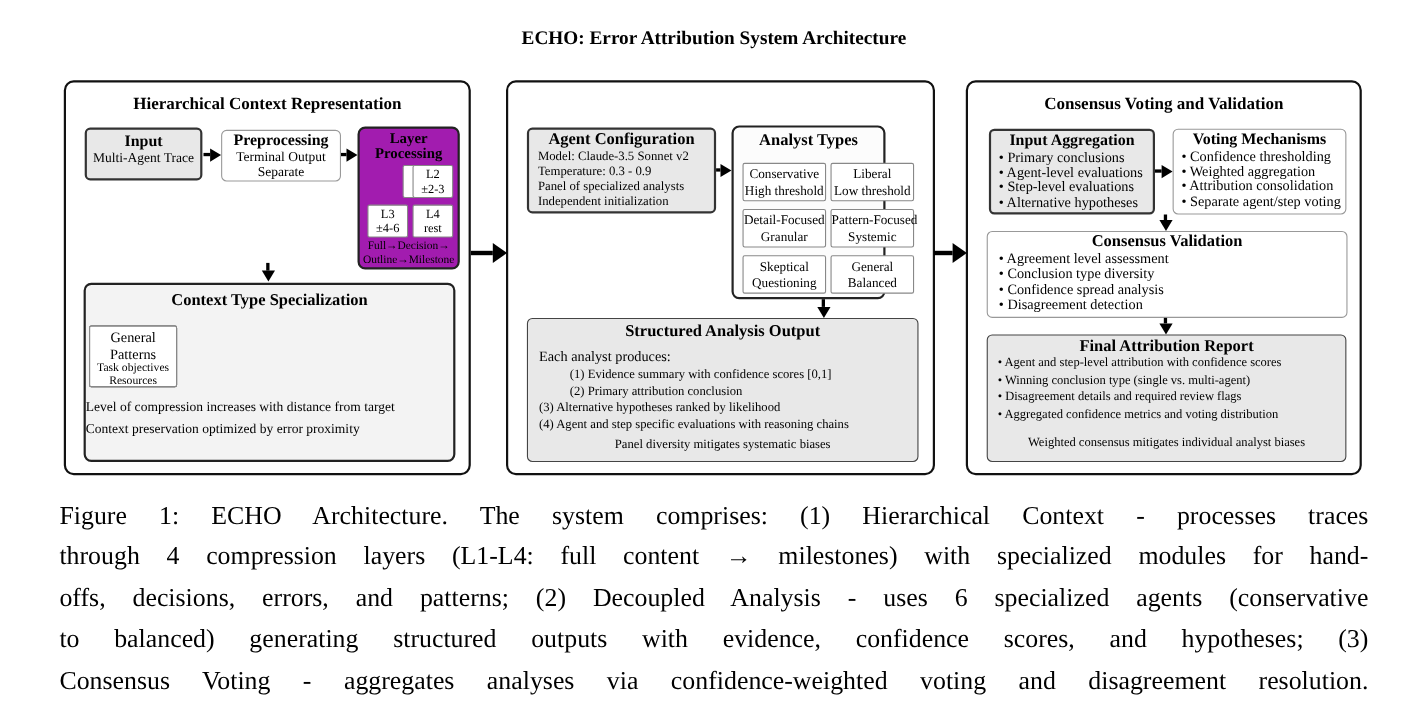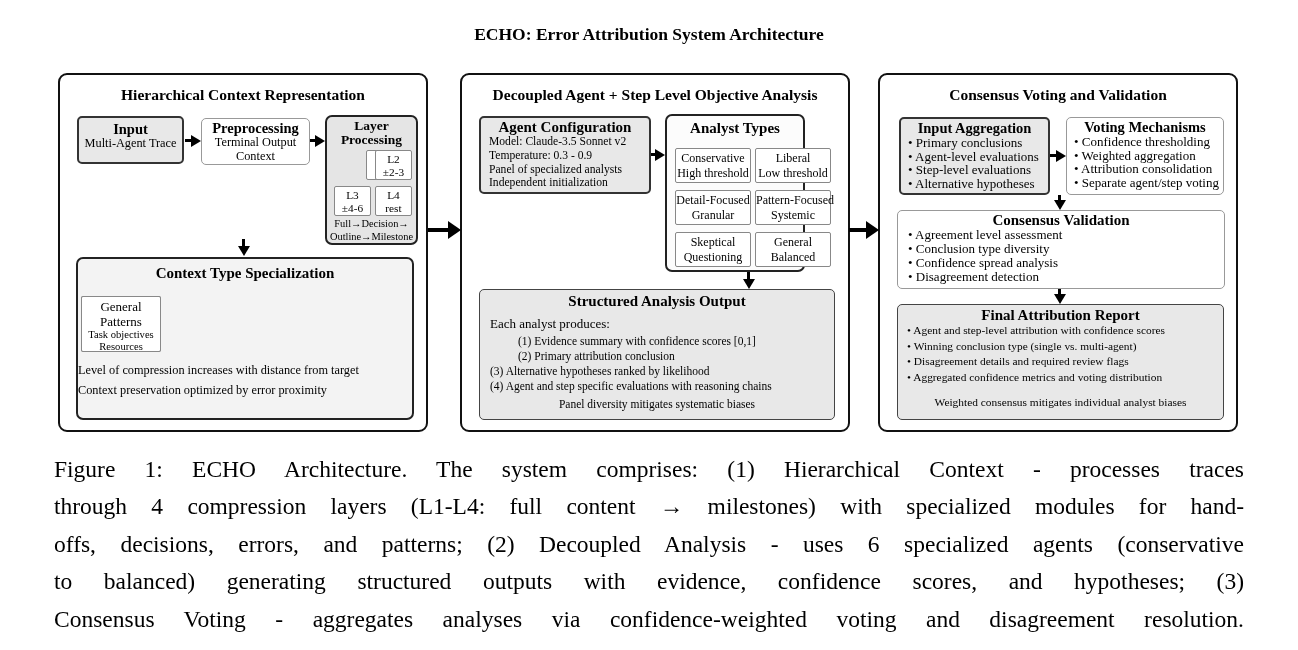--- a/index.html
+++ b/index.html
@@ -13,21 +13,21 @@
          border-radius:9px;background:#fff;box-sizing:border-box;}
   #panel1{left:58px;width:370px;}
   #panel2{left:460px;width:390px;}
   #panel3{left:878px;width:360px;}
   .panel-title{position:absolute;top:11px;left:0;width:100%;text-align:center;
                font-weight:bold;font-size:15.5px;}
 
   .box{position:absolute;box-sizing:border-box;border-radius:5px;}
   .gray{background:#e8e8e8;border:2px solid #333;}
   .graymed{background:#e8e8e8;border:1.5px solid #444;}
-  .lightpanel{background:#e5e5e5;border:2px solid #222;}
+  .lightpanel{background:#a21caf;border:2px solid #222;}
   .whitebold{background:#fcfcfc;border:2px solid #222;}
   .whitethin{background:#fff;border:1px solid #999;}
 
   .box-title{font-weight:bold;text-align:center;font-size:14.5px;line-height:16px;margin-top:3px;}
   .box-sub{text-align:center;font-size:12.3px;line-height:13.5px;white-space:nowrap;}
 
   .cell{position:absolute;background:#fff;border:1px solid #888;border-radius:2px;
         text-align:center;box-sizing:border-box;}
 
   .lp-cell{width:37px;height:30px;font-size:11.3px;line-height:13px;padding-top:2px;}
@@ -82,21 +82,21 @@
     </div>
 
     <div class="harrow" style="left:125px;top:59px;width:16px;height:13px;">
       <div class="shaft"></div>
         <div class="head"></div>
     </div>
 
     <div class="box whitethin" style="left:141px;top:43px;width:109px;height:47px;">
       <div class="box-title" style="margin-top:1px;">Preprocessing</div>
       <div class="box-sub">Terminal Output</div>
-      <div class="box-sub">Context</div>
+      <div class="box-sub">Separate</div>
     </div>
 
     <div class="harrow" style="left:250px;top:59px;width:15px;height:13px;">
       <div class="shaft"></div>
         <div class="head"></div>
     </div>
 
     <div class="box lightpanel" style="left:265px;top:40px;width:93px;height:130px;border-radius:7px;">
       <div class="box-title" style="font-size:13.5px;line-height:14px;margin-top:2px;">Layer</div>
       <div class="box-title" style="font-size:13.5px;line-height:14px;margin-top:0;">Processing</div>
@@ -154,21 +154,20 @@
           <div class="ctx-detail">Task objectives</div>
           <div class="ctx-detail">Resources</div>
         </div>
       </div>
       <div class="ctx-note" style="top:104px;">Level of compression increases with distance from target</div>
       <div class="ctx-note" style="top:124px;">Context preservation optimized by error proximity</div>
     </div>
   </div>
 
   <div class="panel" id="panel2">
-    <div class="panel-title">Decoupled Agent + Step Level Objective Analysis</div>
 
     <div class="box gray" style="left:17px;top:41px;width:172px;height:78px;">
       <div class="box-title" style="font-size:15px;margin-top:1px;">Agent Configuration</div>
       <div class="cfg-line">Model: Claude-3.5 Sonnet v2</div>
       <div class="cfg-line">Temperature: 0.3 - 0.9</div>
       <div class="cfg-line">Panel of specialized analysts</div>
       <div class="cfg-line">Independent initialization</div>
     </div>
 
     <div class="harrow" style="left:189px;top:73px;width:14px;height:13px;">

